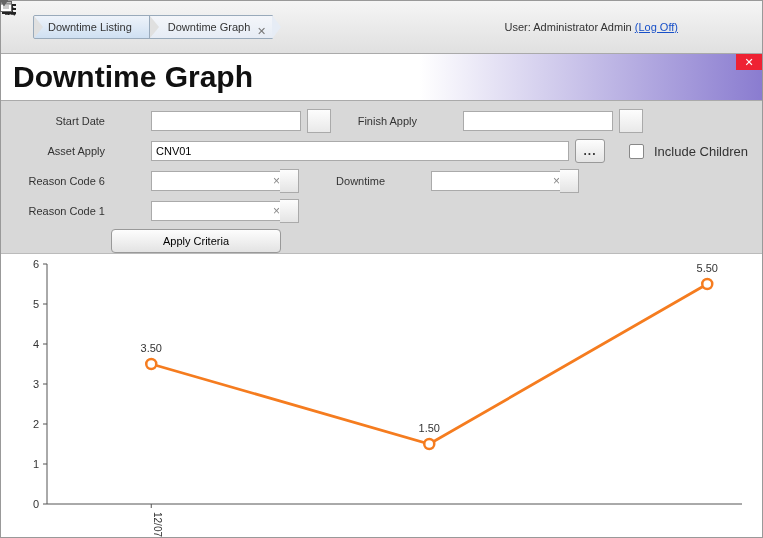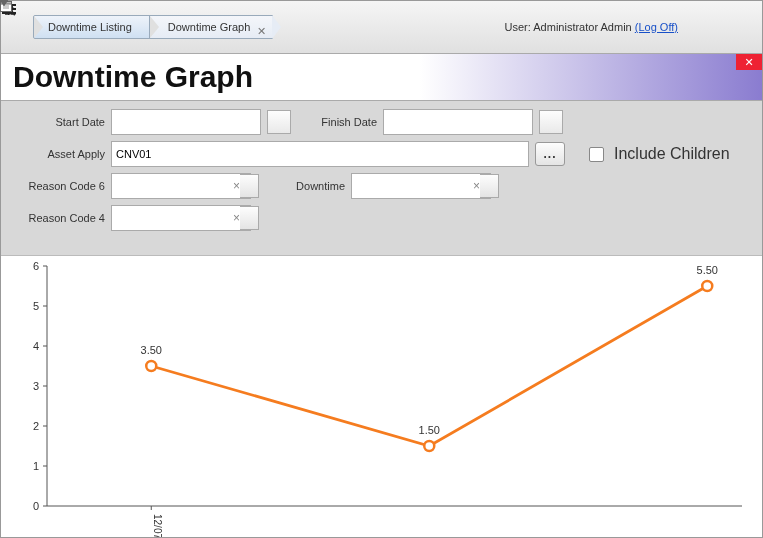--- a/index.html
+++ b/index.html
@@ -15,24 +15,24 @@
 .crumb2::after{border-left-color:#e6ecf5;}
 .crumb-close{position:absolute;right:6px;top:4px;font-size:11px;color:#777;cursor:pointer;}
 .topbar-right{margin-left:auto;display:flex;align-items:center;gap:8px;font-size:11px;}
 .logoff{color:#1850c8;text-decoration:underline;cursor:pointer;}
 .icon-btn{width:18px;height:18px;display:flex;align-items:center;justify-content:center;cursor:pointer;}
 
 .titleband{height:46px;background:linear-gradient(90deg,#fff 0%,#fff 55%,#8a7cd0 100%);border-bottom:1px solid #aaa;display:flex;align-items:center;padding-left:12px;position:relative;}
 .titleband h1{margin:0;font-size:30px;font-weight:bold;color:#111;}
 .close-red{position:absolute;right:0;top:0;width:26px;height:16px;background:#e23;display:flex;align-items:center;justify-content:center;color:#fff;font-size:11px;cursor:pointer;}
 
-.criteria{background:#d8d8d8;border-bottom:1px solid #bbb;padding:8px 10px 18px 10px;}
+.criteria{background:#d8d8d8;border-bottom:1px solid #bbb;padding:8px 10px 0 10px;}
 .crow{display:flex;align-items:center;margin-bottom:6px;gap:6px;}
 .clabel{width:94px;text-align:right;font-size:11px;color:#333;}
-.tinput{height:26px;border:1px solid #aaa;background:#fff;box-sizing:border-box;padding:0 4px;font-size:11px;}
+.tinput{height:20px;border:1px solid #aaa;background:#fff;box-sizing:border-box;padding:0 4px;font-size:11px;margin-left:40px;}
 .cal-btn{width:22px;height:22px;border:1px solid #aaa;background:linear-gradient(#fdfdfd,#e9e9e9);display:flex;align-items:center;justify-content:center;cursor:pointer;}
 .browse-btn{width:28px;height:22px;border:1px solid #999;border-radius:3px;background:linear-gradient(#fdfdfd,#e4e4e4);cursor:pointer;display:flex;align-items:center;justify-content:center;font-weight:bold;letter-spacing:1px;}
 .combo{display:flex;align-items:center;}
 .combo input{width:140px;}
 .combo .clear-x{margin-left:-18px;color:#888;cursor:pointer;font-size:12px;z-index:1;}
 .combo .dd{width:18px;height:22px;border:1px solid #aaa;border-left:none;background:linear-gradient(#fdfdfd,#e4e4e4);display:flex;align-items:center;justify-content:center;cursor:pointer;}
 .chk{width:13px;height:13px;border:1px solid #888;background:#fff;border-radius:2px;cursor:pointer;}
 .bigbtn{height:24px;border:1px solid #999;border-radius:4px;background:linear-gradient(#fdfdfd,#e3e3e3);padding:0 10px;font-size:11px;cursor:pointer;min-width:170px;}
 
 .chart-wrap{flex:1;position:relative;background:#fff;}
@@ -96,40 +96,40 @@
       <div class="clabel">Start Date</div>
       <input class="tinput" style="width: 150px;" value="">
       <div class="cal-btn">
         <svg width="12" height="12" viewBox="0 0 12 12">
             <rect x="0.5" y="1.5" width="11" height="10" fill="#fff" stroke="#666"></rect>
             <rect x="0.5" y="1.5" width="11" height="2.5" fill="#bbb" stroke="#666"></rect>
             <line x1="3" y1="6" x2="9" y2="6" stroke="#999"></line>
             <line x1="3" y1="8" x2="9" y2="8" stroke="#999"></line>
           </svg>
       </div>
-      <div class="clabel" style="width:80px">Finish Date</div>
+      <div class="clabel" style="width:80px">Finish Apply</div>
       <input class="tinput" style="width: 150px;" value="">
       <div class="cal-btn">
         <svg width="12" height="12" viewBox="0 0 12 12">
             <rect x="0.5" y="1.5" width="11" height="10" fill="#fff" stroke="#666"></rect>
             <rect x="0.5" y="1.5" width="11" height="2.5" fill="#bbb" stroke="#666"></rect>
             <line x1="3" y1="6" x2="9" y2="6" stroke="#999"></line>
             <line x1="3" y1="8" x2="9" y2="8" stroke="#999"></line>
           </svg>
       </div>
     </div>
     <div class="crow">
       <div class="clabel">Asset Apply</div>
       <input class="tinput" style="width: 418px;" value="CNV01">
       <div class="browse-btn">
           <span>...</span>
         </div>
       <div style="width:12px"></div>
       <div class="chk"></div>
-      <div style="font-size:16px;margin-left:4px;text-align:right;">Include Children</div>
+      <div style="font-size:13px;margin-left:4px;text-align:right;">Include Children</div>
     </div>
     <div class="crow">
       <div class="clabel">Reason Code 6</div>
       <div class="combo">
         <input class="tinput" value="" style="">
         <span class="clear-x">×</span>
         <div class="dd">
             <svg width="8" height="6">
               <path d="M0 0 L8 0 L4 6 Z" fill="#666"></path>
             </svg>
@@ -140,33 +140,34 @@
         <input class="tinput" value="" style="">
         <span class="clear-x">×</span>
         <div class="dd">
             <svg width="8" height="6">
               <path d="M0 0 L8 0 L4 6 Z" fill="#666"></path>
             </svg>
           </div>
       </div>
     </div>
     <div class="crow">
-      <div class="clabel">Reason Code 4</div>
+      <div class="clabel">Reason Code 1</div>
       <div class="combo">
         <input class="tinput" value="" style="">
         <span class="clear-x">×</span>
         <div class="dd">
             <svg width="8" height="6">
               <path d="M0 0 L8 0 L4 6 Z" fill="#666"></path>
             </svg>
           </div>
       </div>
     </div>
     <div class="crow" style="margin-bottom:0;">
       <div class="clabel"></div>
+      <button class="bigbtn">Apply Criteria</button>
     </div>
   </div>
 
   <div class="chart-wrap">
     <svg id="chart-svg" width="761" height="310">
         <path class="axis" d="M 46 10 L 46 250 L 741 250"></path>
         <line class="tick" x1="42" y1="250" x2="46" y2="250"></line>
         <text class="ylbl" x="38" y="254">0</text>
         <line class="tick" x1="42" y1="210" x2="46" y2="210"></line>
         <text class="ylbl" x="38" y="214">1</text>

